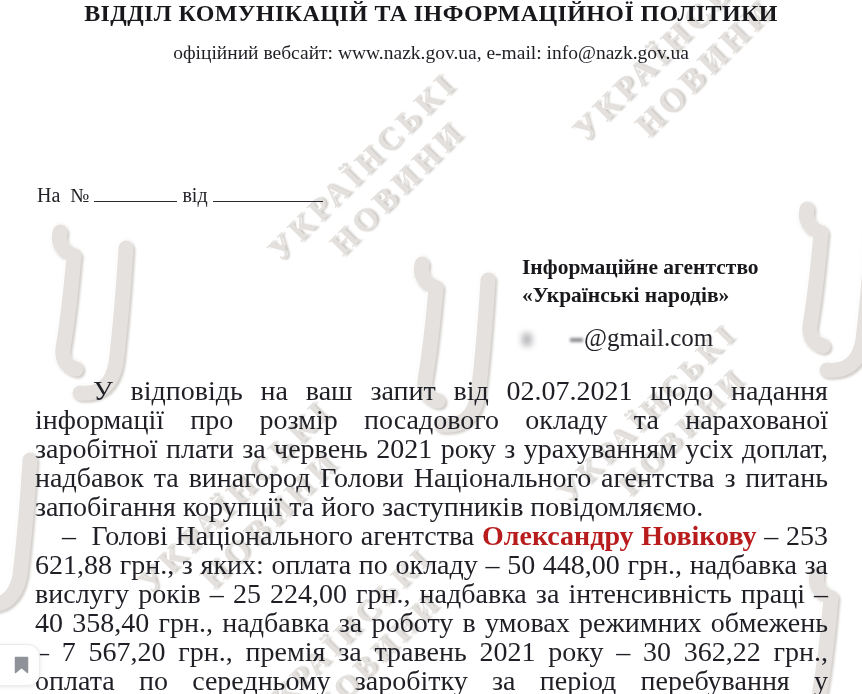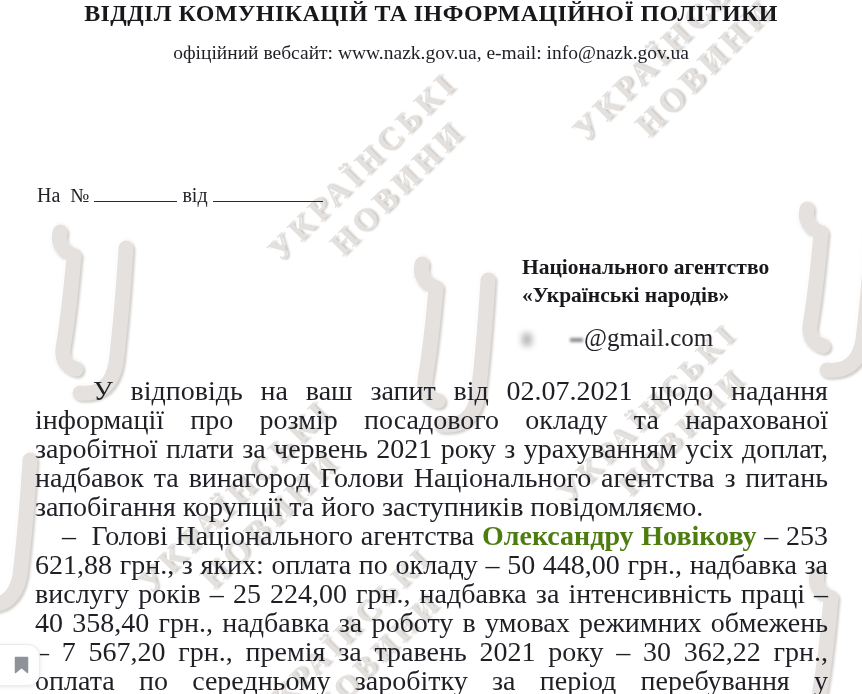--- a/index.html
+++ b/index.html
@@ -74,21 +74,21 @@
     left: 35px;
     width: 793px;
     font-size: 28px;
     line-height: 29px;
     text-align: justify;
     color: #1f1f26;
   }
   .body-text p { margin: 0; }
   .body-text p.para { text-indent: 58px; }
   .body-text p.item { text-indent: 27px; }
-  .body-text .bold { font-weight: 700; color: #4d7c0f; }
+  .body-text .bold { font-weight: 700; color: #b91c1c; }
 
   
   .bookmark-pill {
     position: absolute;
     z-index: 5;
     left: -14px;
     top: 644px;
     width: 54px;
     height: 42px;
     background: #ffffff;
@@ -181,21 +181,21 @@
     <header class="doc-header">
       <h1 class="doc-title">ВІДДІЛ КОМУНІКАЦІЙ ТА ІНФОРМАЦІЙНОЇ ПОЛІТИКИ</h1>
       <div class="doc-address">
         <div>офіційний вебсайт: www.nazk.gov.ua, e-mail: info@nazk.gov.ua</div>
       </div>
     </header>
 
     <div class="ref-line"><span>На  №</span><span class="blank num"></span><span>від</span><span class="blank date"></span></div>
 
     <div class="addressee">
-      <div class="bold-line">Національного агентство</div>
+      <div class="bold-line">Інформаційне агентство</div>
       <div class="bold-line">«Українські народів»</div>
       <div class="email-line"><span class="smudge-a"></span><span class="email-gap"></span><span class="smudge-b"></span><span>@gmail.com</span></div>
     </div>
 
     <main class="body-text">
       <p class="para">У відповідь на ваш запит від 02.07.2021 щодо надання інформації про розмір посадового окладу та нарахованої заробітної плати за червень 2021 року з урахуванням усіх доплат, надбавок та винагород Голови Національного агентства з питань запобігання корупції та його заступників повідомляємо.</p>
       <p class="item"><span>–&nbsp;&nbsp;Голові Національного агентства </span><span class="bold">Олександру Новікову</span><span> – 253 621,88 грн., з яких: оплата по окладу – 50 448,00 грн., надбавка за вислугу років – 25 224,00 грн., надбавка за інтенсивність праці – 40 358,40 грн., надбавка за роботу в умовах режимних обмежень – 7 567,20 грн., премія за травень 2021 року – 30 362,22 грн., оплата по середньому заробітку за період перебування у відрядженні – 99 565,36 грн., індексація заробітної плати – 96,70 грн.;</span></p>
     </main>
   </div>
 

